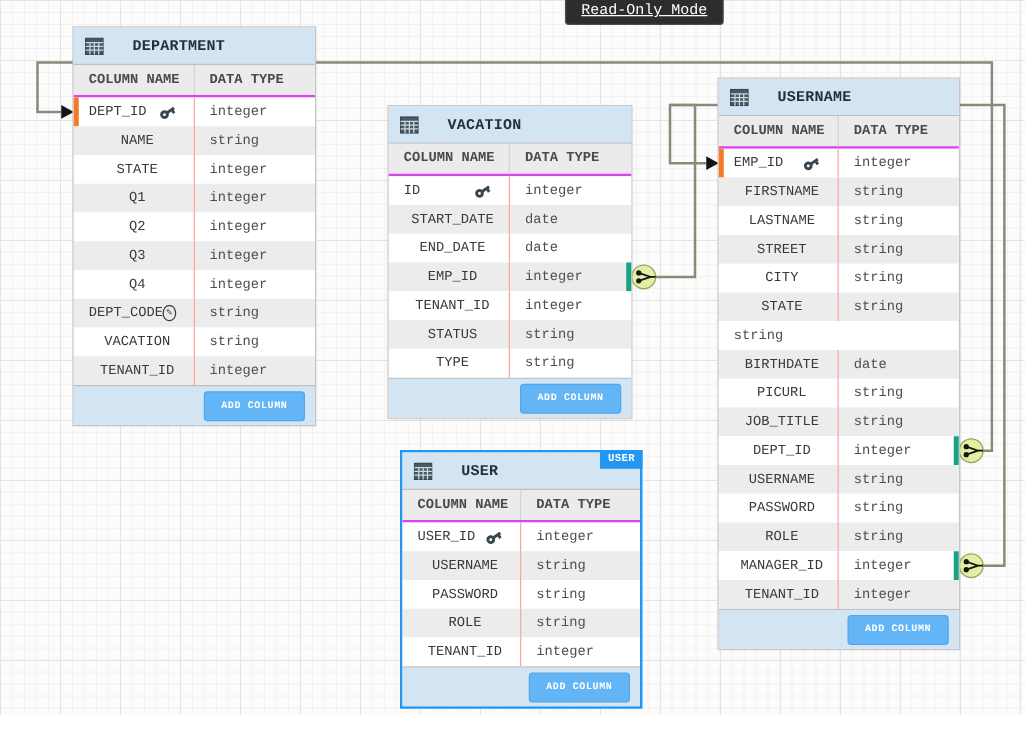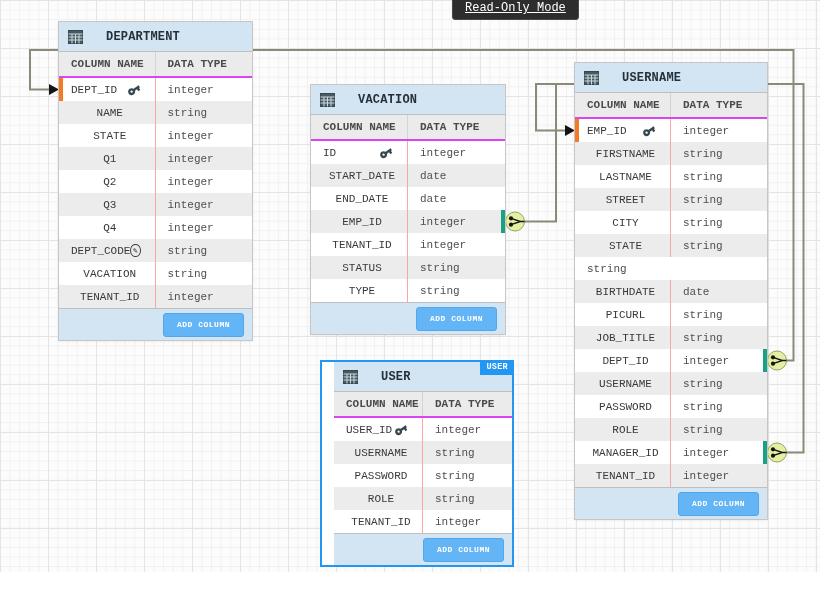--- a/index.html
+++ b/index.html
@@ -240,21 +240,21 @@
             <span class="nm">TYPE</span>
           </div>
           <div class="cell type">string</div>
         </div>
       </div>
     <div class="tfoot">
       <button class="addcol">ADD COLUMN</button>
     </div>
   </div>
 
-  <div class="tablebox selected" style="left:320px;top:360px;width:194px;padding-left:12px;">
+  <div class="tablebox selected" style="left:320px;top:360px;width:194px;">
     <div class="tbadge">USER</div>
     <div class="thead">
       <span class="ticon">
           <svg width="15" height="14" viewBox="0 0 15 14">
             <rect x="0.5" y="0.5" width="14" height="13" fill="#455a64" stroke="#37474f"></rect>
             <path d="M0.5 4 H14.5 M0.5 7 H14.5 M0.5 10 H14.5 M4 4 V13.5 M7.5 4 V13.5 M11 4 V13.5" stroke="#cfd8dc" stroke-width="1" fill="none"></path>
           </svg>
         </span>
       <span class="ttitle">USER</span>
     </div>

